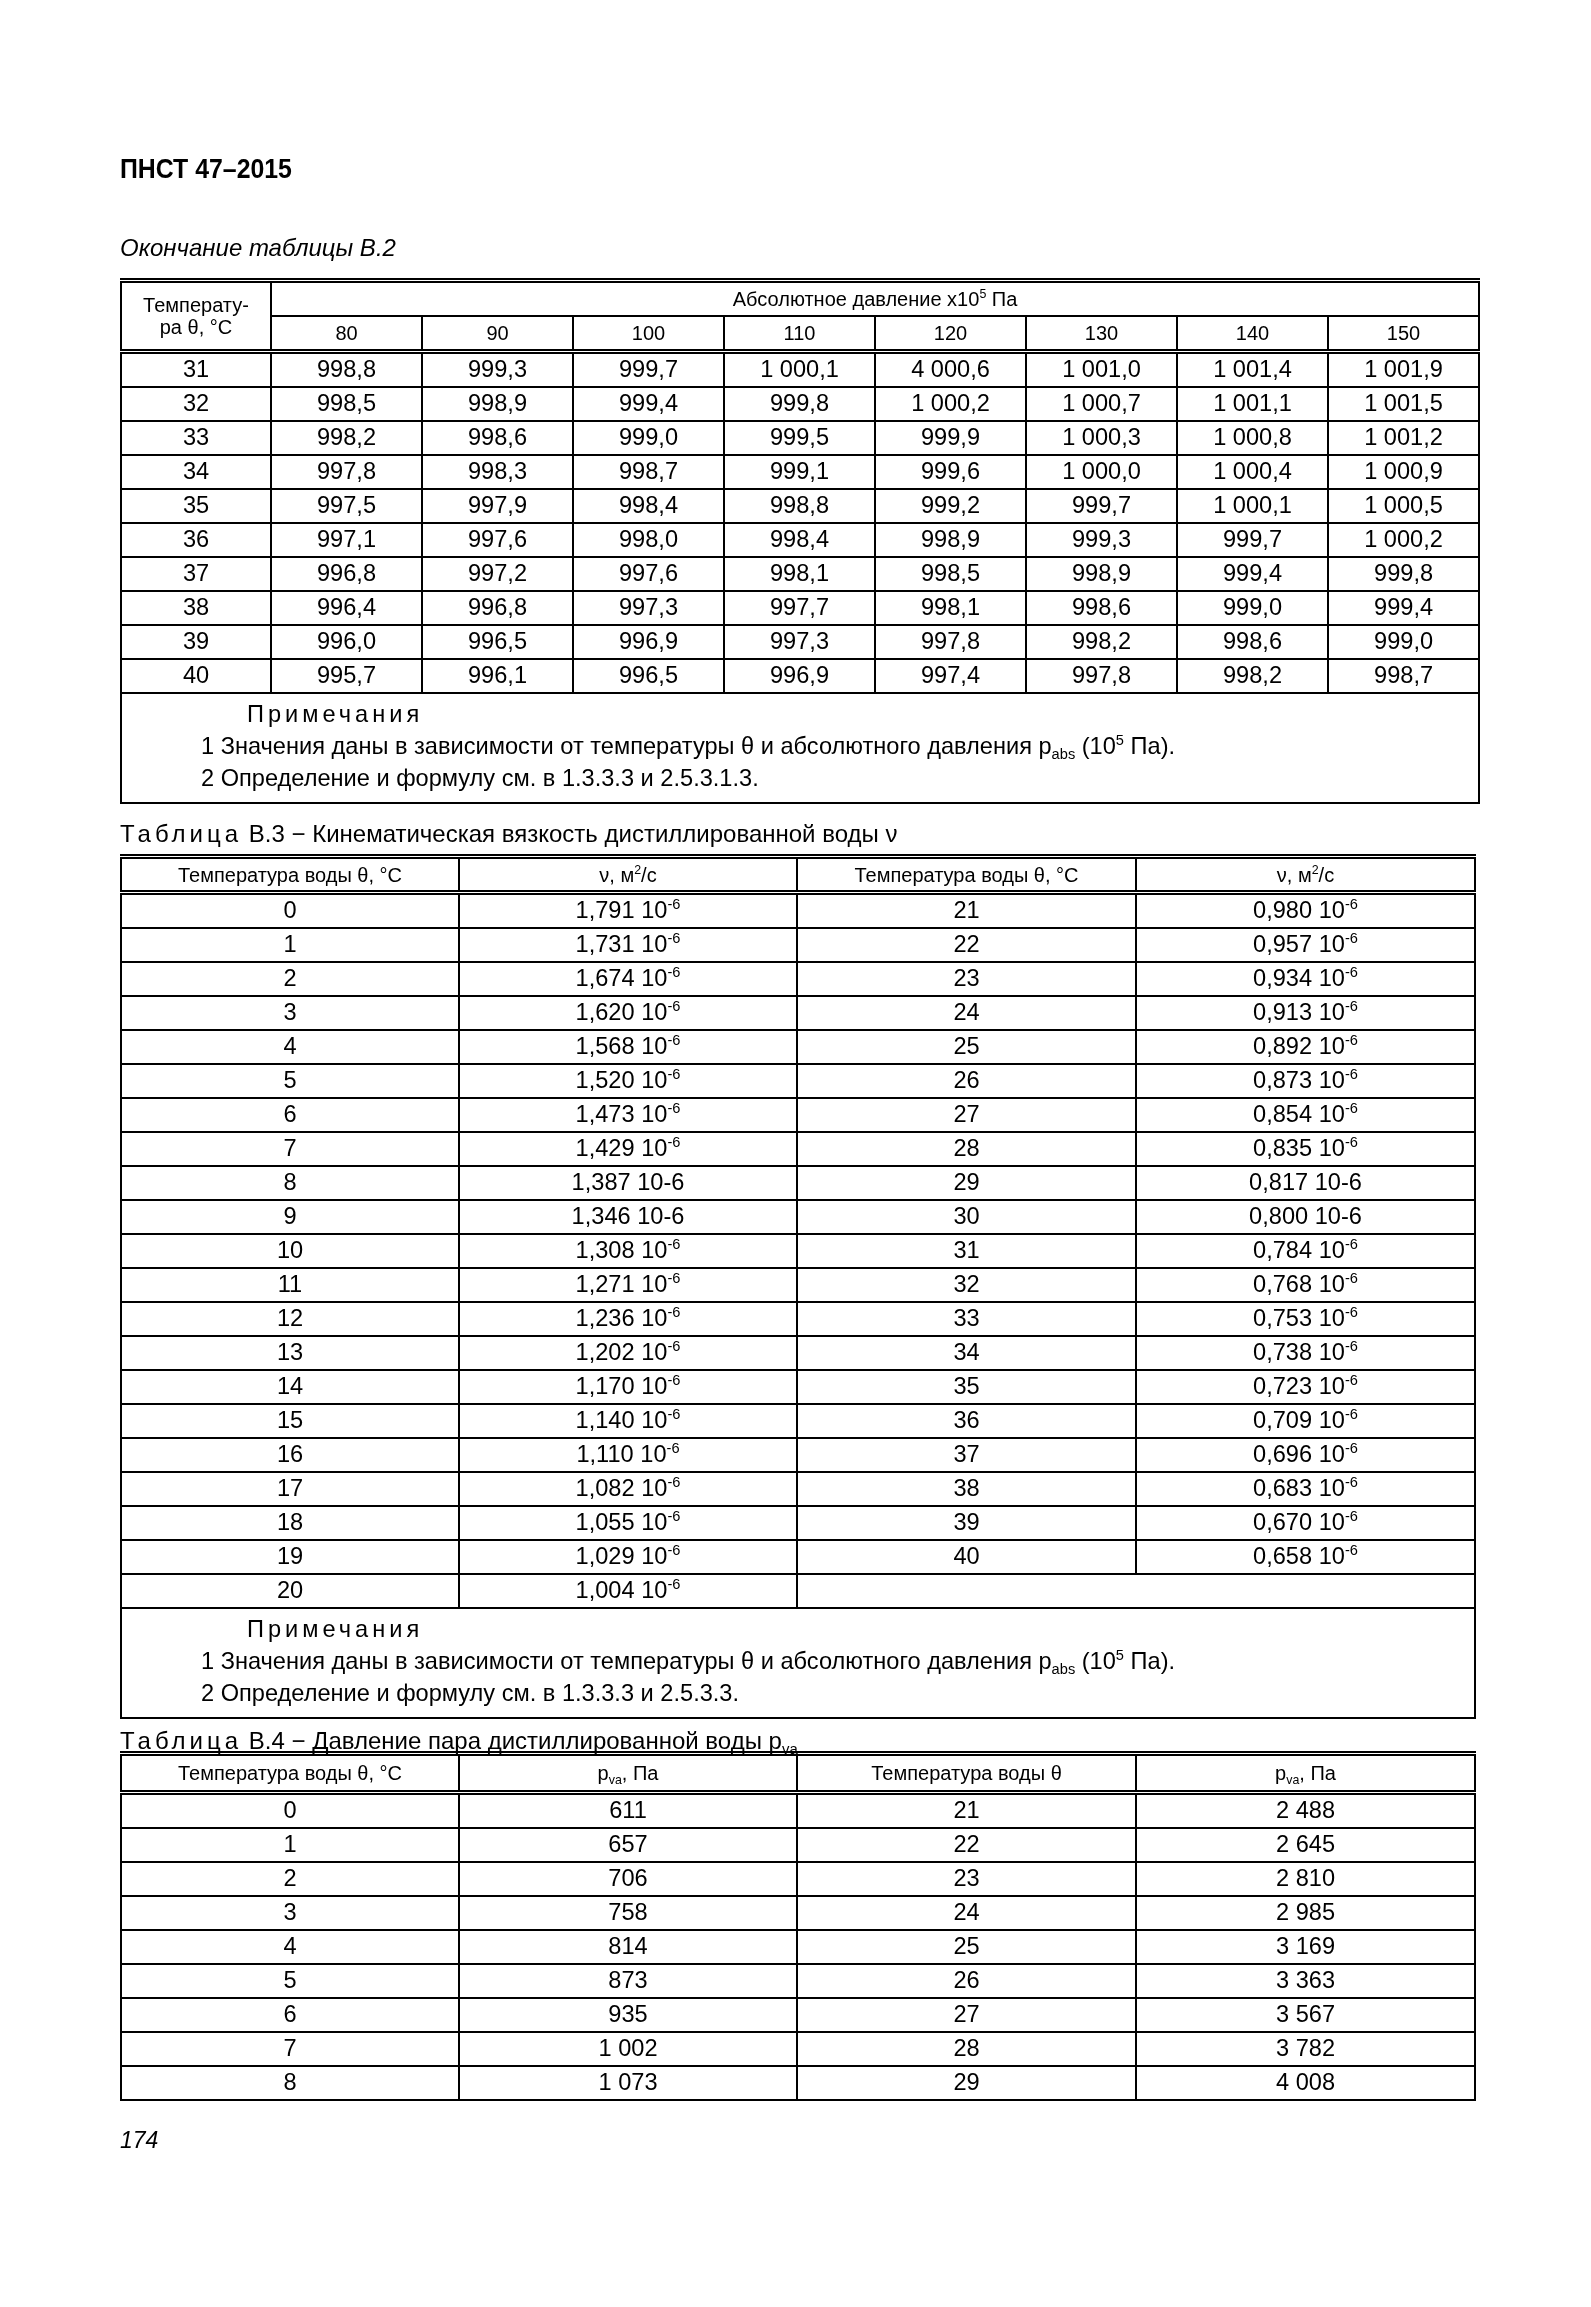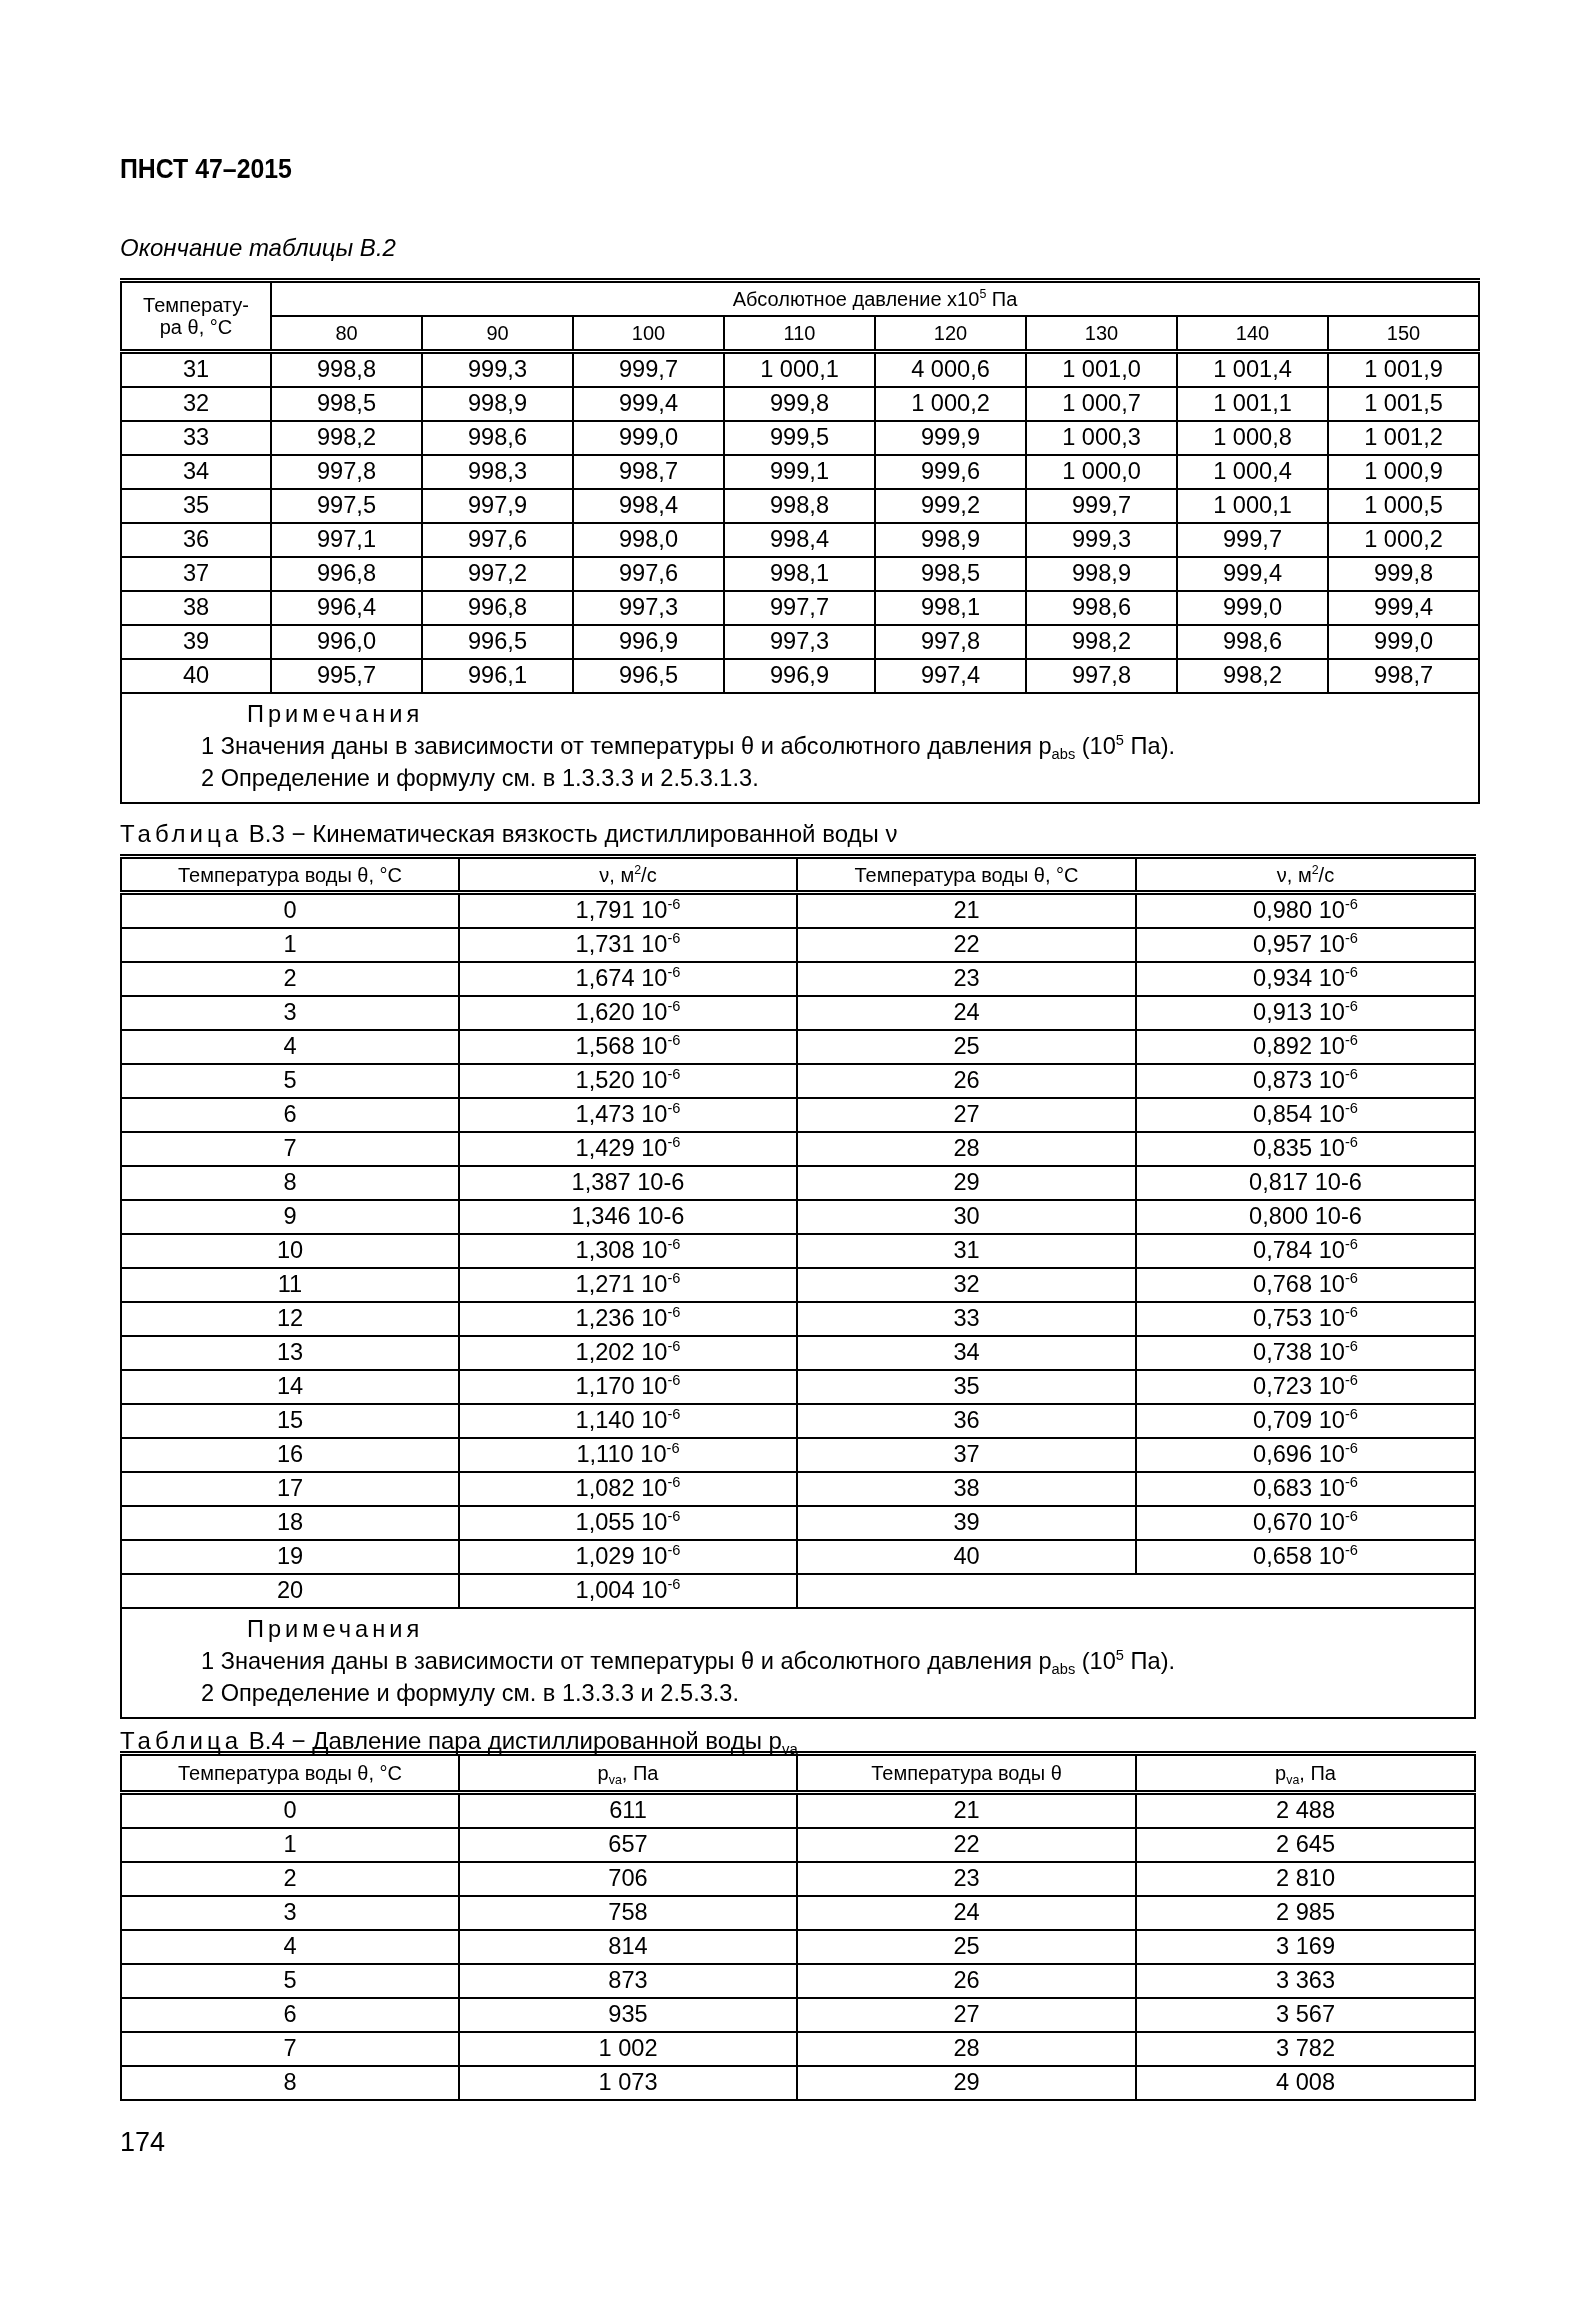--- a/index.html
+++ b/index.html
@@ -23,21 +23,21 @@
   #t2 { top:278px; }
   #t2 tr.h1 th { height:32px; }
   #t2 tr.h2 th { height:32px; }
   #t2 tbody tr.data td { height:32px; }
   #t3 { top:854px; }
   #t3 th { height:31px; }
   #t3 tbody tr.data td { height:32px; }
   #t4 { top:1751px; }
   #t4 th { height:34px; }
   #t4 tbody tr.data td { height:32px; }
-  .page-num { position:absolute; left:120px; top:2127px; font-size:27px; }
+  .page-num { position:absolute; left:120px; top:2127px; font-size:23px;font-style:italic; }
 </style>
 </head>
 <body>
 
 <div class="doc-code">ПНСТ 47–2015</div>
 <div class="cont-caption">Окончание таблицы В.2</div>
 
 <table id="t2">
   <colgroup>
     <col style="width:150px">

